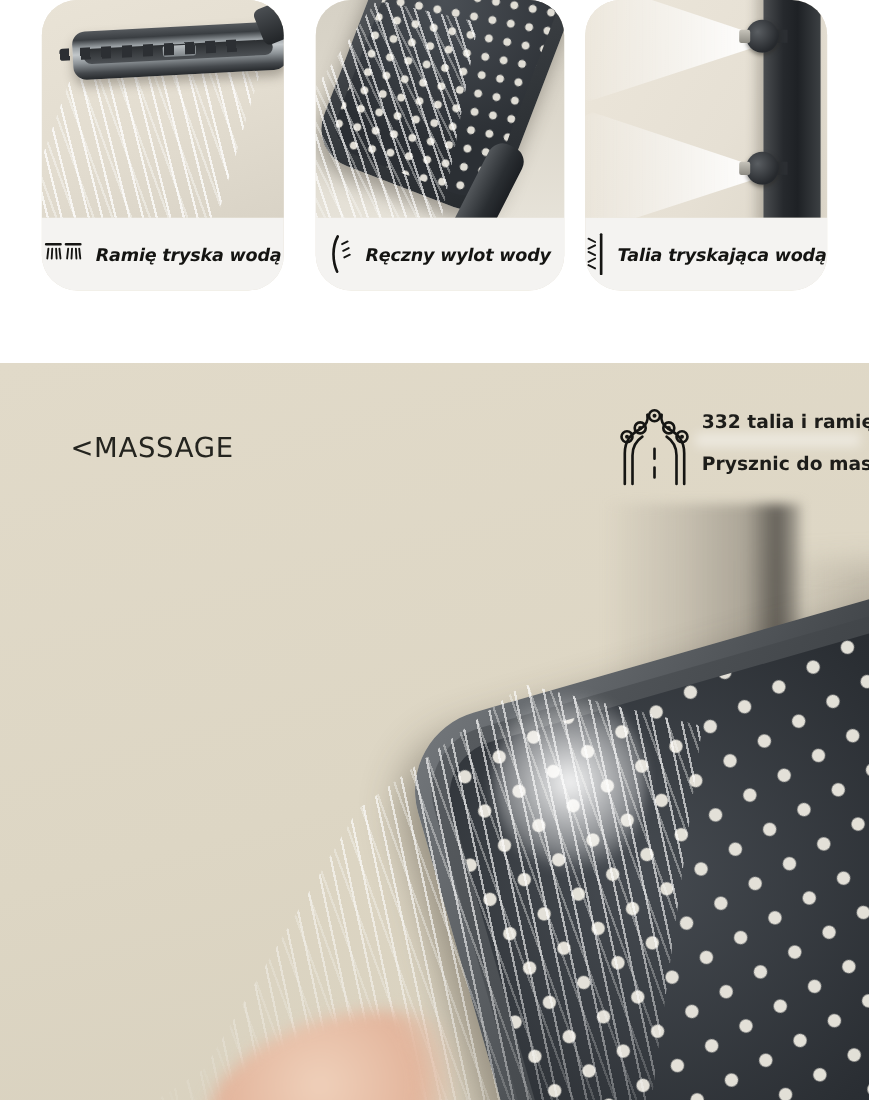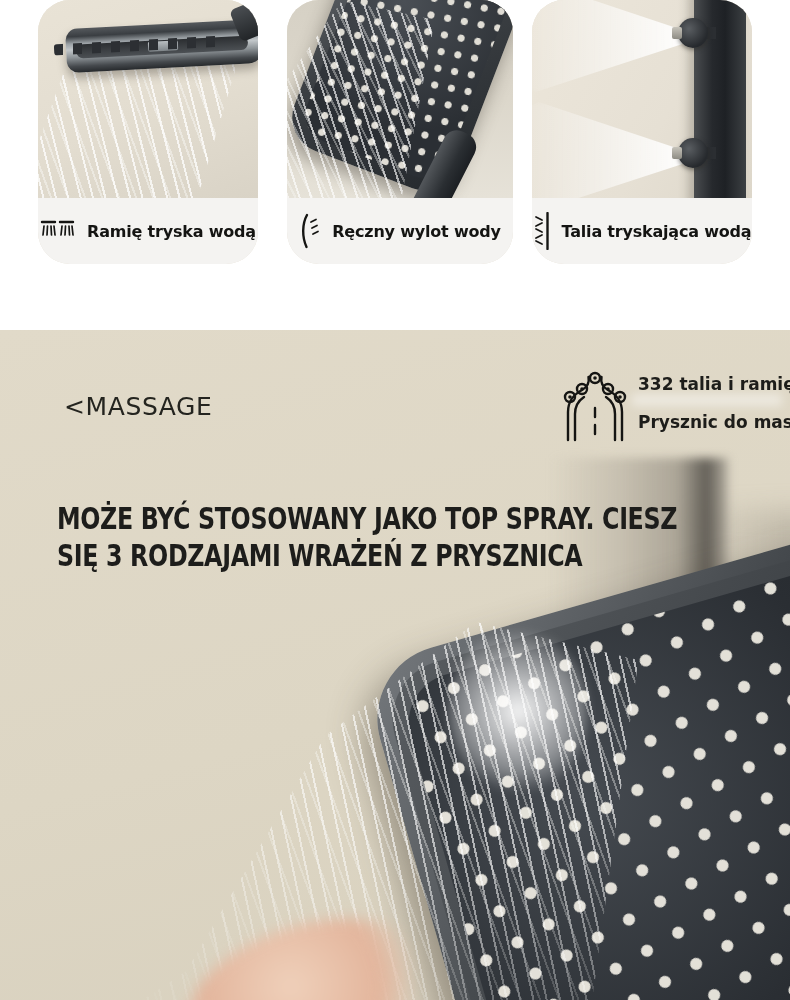--- a/index.html
+++ b/index.html
@@ -1,21 +1,21 @@
 <!DOCTYPE html>
 <html><head>
 <meta charset="utf-8">
 <style>
   * { margin:0; padding:0; box-sizing:border-box; }
   html,body { width:790px; height:1000px; background:#ffffff; overflow:hidden;
     font-family:"DejaVu Sans","Liberation Sans",sans-serif; }
   .page { position:relative; width:790px; height:1000px; background:#ffffff; }
 
   
-  .cards { position:absolute; left:0; top:0; width:790px; height:330px; background:#ffffff; }
+  .cards { position:absolute; left:0; top:0; width:790px; height:330px; background:#ffffff;font-style:italic; }
   .card { position:absolute; top:0; height:264px; border-radius:32px; overflow:hidden;
     background:#e5dfd2; }
   .card1 { left:38px;  width:220px; }
   .card2 { left:287px; width:226px; }
   .card3 { left:532px; width:220px; }
   .photo { position:relative; width:100%; height:198px; overflow:hidden; }
   .photo1 { background:linear-gradient(160deg,#e9e3d6 0%,#e3ddd0 55%,#d9d3c6 100%); }
   .photo2 { background:linear-gradient(180deg,#d6d1c5 0%,#dcd7cb 50%,#e6e2d8 100%); }
   .photo3 { background:linear-gradient(120deg,#ece6da 0%,#e6e0d4 60%,#ddd7ca 100%); }
 
@@ -224,22 +224,20 @@
           <circle cx="8" cy="27" r="1.8" fill="#151513"></circle>
         <circle class="stroke" cx="58" cy="27" r="5"></circle>
           <circle cx="58" cy="27" r="1.8" fill="#151513"></circle>
         <path class="stroke" d="M33 38 V68" stroke-dasharray="9 8"></path>
       </svg>
       <div class="badge-streak"></div>
       <div class="badge-line1">332 talia i ramię</div>
       <div class="badge-line2">Prysznic do masażu</div>
     </div>
 
-    <h1 class="headline"><span class="hl">MOŻE BYĆ STOSOWANY JAKO TOP SPRAY. CIESZ</span><br>
-      <span class="hl">SIĘ 3 RODZAJAMI WRAŻEŃ Z PRYSZNICA</span></h1>
 
     <div class="big-plate">
       <div class="big-band"></div>
       <div class="big-face">
         <div class="big-dots"></div>
       </div>
     </div>
     <div class="foam"></div>
     <div class="big-spray"></div>
     <div class="hand-blob"></div>

